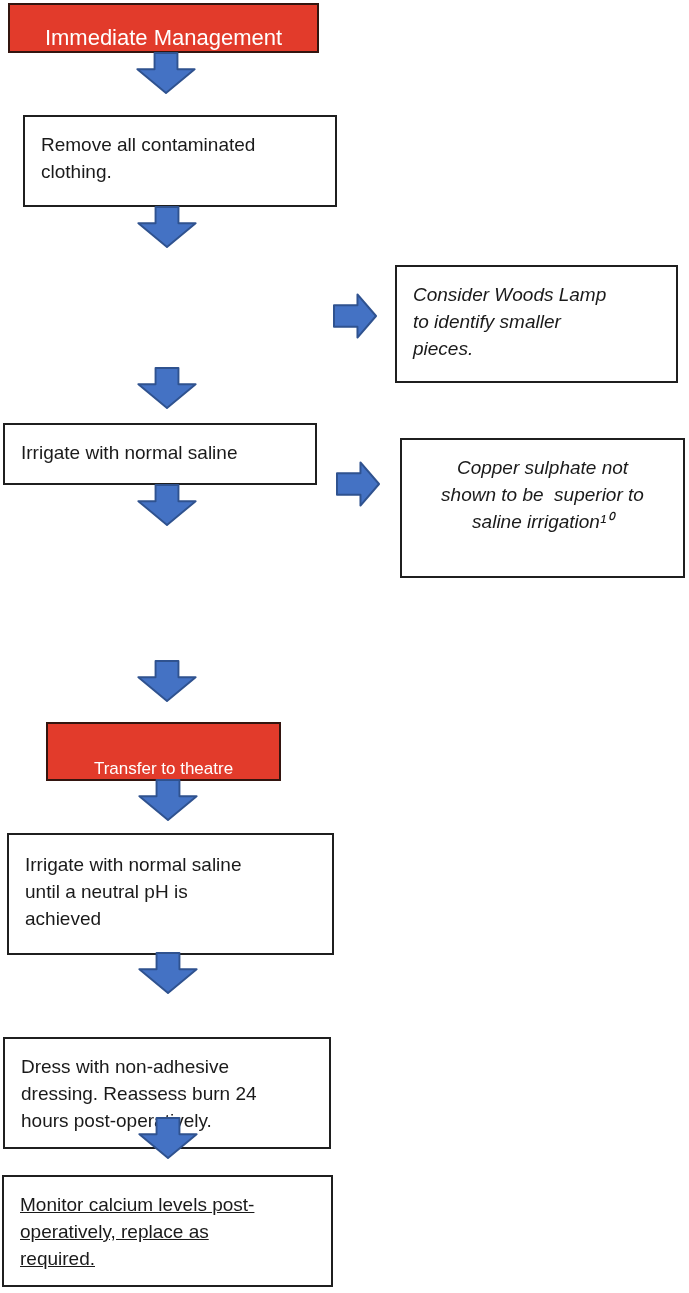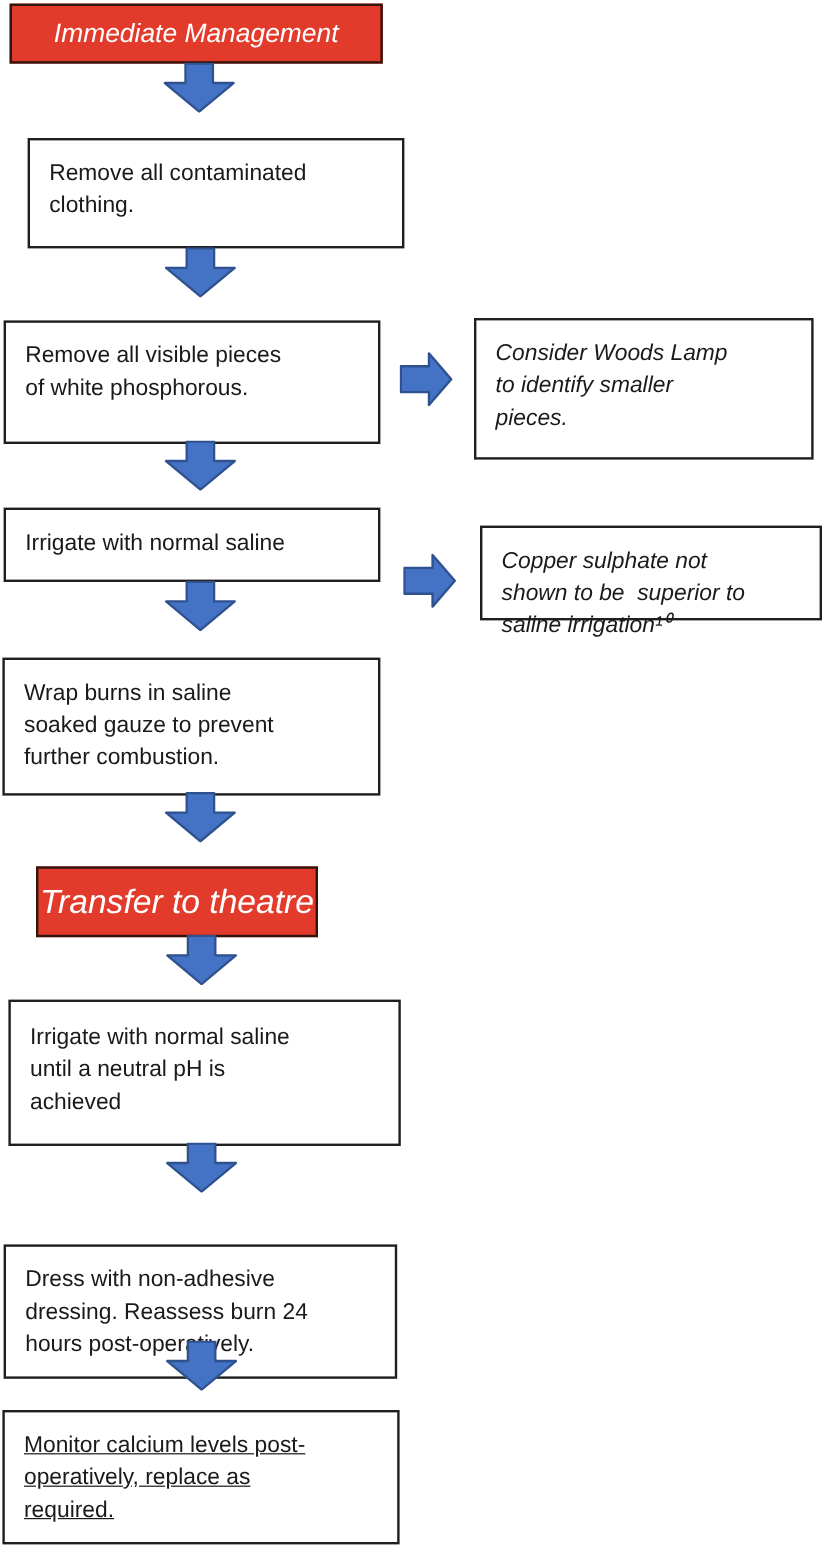--- a/index.html
+++ b/index.html
@@ -28,24 +28,23 @@
     line-height: 27px;
     padding: 14px 16px;
   }
   .red-node {
     position: absolute;
     box-sizing: border-box;
     background: var(--red-fill, #e23b2b);
     border: 2px solid var(--red-border, #33150f);
     color: #ffffff;
     display: flex;
-    align-items: center;
+    align-items: flex-end;
     justify-content: center;
     text-align: center;
-    font-style: italic;
   }
   .note {
     font-style: italic;
   }
   .arrow {
     position: absolute;
   }
   .arrow polygon {
     fill: var(--arrow-fill, #4472c4);
     stroke: var(--arrow-border, #2f528f);
@@ -58,25 +57,25 @@
   #a1   { left: 134px; top: 52px; }
   #b1   { left: 3px;  top: 115px;  width: 314px; height: 92px; margin-left: 20px; }
   #a2   { left: 135px; top: 206px; }
   #b2   { left: 3px;  top: 267px;  width: 314px; height: 103px; }
   #r1   { left: 333px; top: 290px; }
   #n1   { left: 395px; top: 265px; width: 283px; height: 118px; }
   #n1 .node-text { }
   #a3   { left: 135px; top: 367px; }
   #b3   { left: 3px;  top: 423px;  width: 314px; height: 62px; }
   #r2   { left: 336px; top: 458px; }
-  #n2   { left: 400px; top: 438px; width: 285px; height: 79px; }
+  #n2   { left: 400px; top: 438px; width: 285px; height: 140px; text-align: center; }
   #a4   { left: 135px; top: 484px; }
   #b4   { left: 2px;  top: 548px;  width: 315px; height: 115px; }
   #a5   { left: 135px; top: 660px; }
-  #red2 { left: 30px; top: 722px;  width: 235px; height: 59px; font-size: 28px; }
+  #red2 { left: 46px; top: 722px;  width: 235px; height: 59px; font-size: 17px; }
   #a6   { left: 136px; top: 779px; }
   #b5   { left: 7px;  top: 833px;  width: 327px; height: 122px; }
   #b5 .node-text { padding-top: 16px; }
   #a7   { left: 136px; top: 952px; }
   #b6   { left: 3px;  top: 1037px; width: 328px; height: 112px; }
   #a8   { left: 136px; top: 1117px; }
   #b7   { left: 2px;  top: 1175px; width: 331px; height: 112px; text-decoration: underline; }
 </style>
 </head>
 <body>
@@ -93,24 +92,20 @@
 
   <div id="b1" class="node">
     <div class="node-text">Remove all contaminated
 clothing.</div>
   </div>
 
   <svg id="a2" class="arrow" width="64" height="42" viewBox="0 0 64 44">
     <polygon points="20,1 44,1 44,18 62,18 32,43 2,18 20,18"></polygon>
   </svg>
 
-  <div id="b2" class="node">
-    <div class="node-text">Remove all visible pieces
-of white phosphorous.</div>
-  </div>
 
   <svg id="r1" class="arrow" width="45" height="52" viewBox="0 0 46 50">
     <polygon points="1,14 25,14 25,3 44,25 25,47 25,36 1,36"></polygon>
   </svg>
 
   <div id="n1" class="node note">
     <div class="node-text">Consider Woods Lamp
 to identify smaller
 pieces.</div>
   </div>
@@ -130,25 +125,20 @@
   <div id="n2" class="node note">
     <div class="node-text">Copper sulphate not
 shown to be  superior to
 saline irrigation¹⁰</div>
   </div>
 
   <svg id="a4" class="arrow" width="64" height="42" viewBox="0 0 64 44">
     <polygon points="20,1 44,1 44,18 62,18 32,43 2,18 20,18"></polygon>
   </svg>
 
-  <div id="b4" class="node">
-    <div class="node-text">Wrap burns in saline
-soaked gauze to prevent
-further combustion.</div>
-  </div>
 
   <svg id="a5" class="arrow" width="64" height="42" viewBox="0 0 64 44">
     <polygon points="20,1 44,1 44,18 62,18 32,43 2,18 20,18"></polygon>
   </svg>
 
   <div id="red2" class="red-node">
     <span>Transfer to theatre</span>
   </div>
 
   <svg id="a6" class="arrow" width="64" height="42" viewBox="0 0 64 44">

